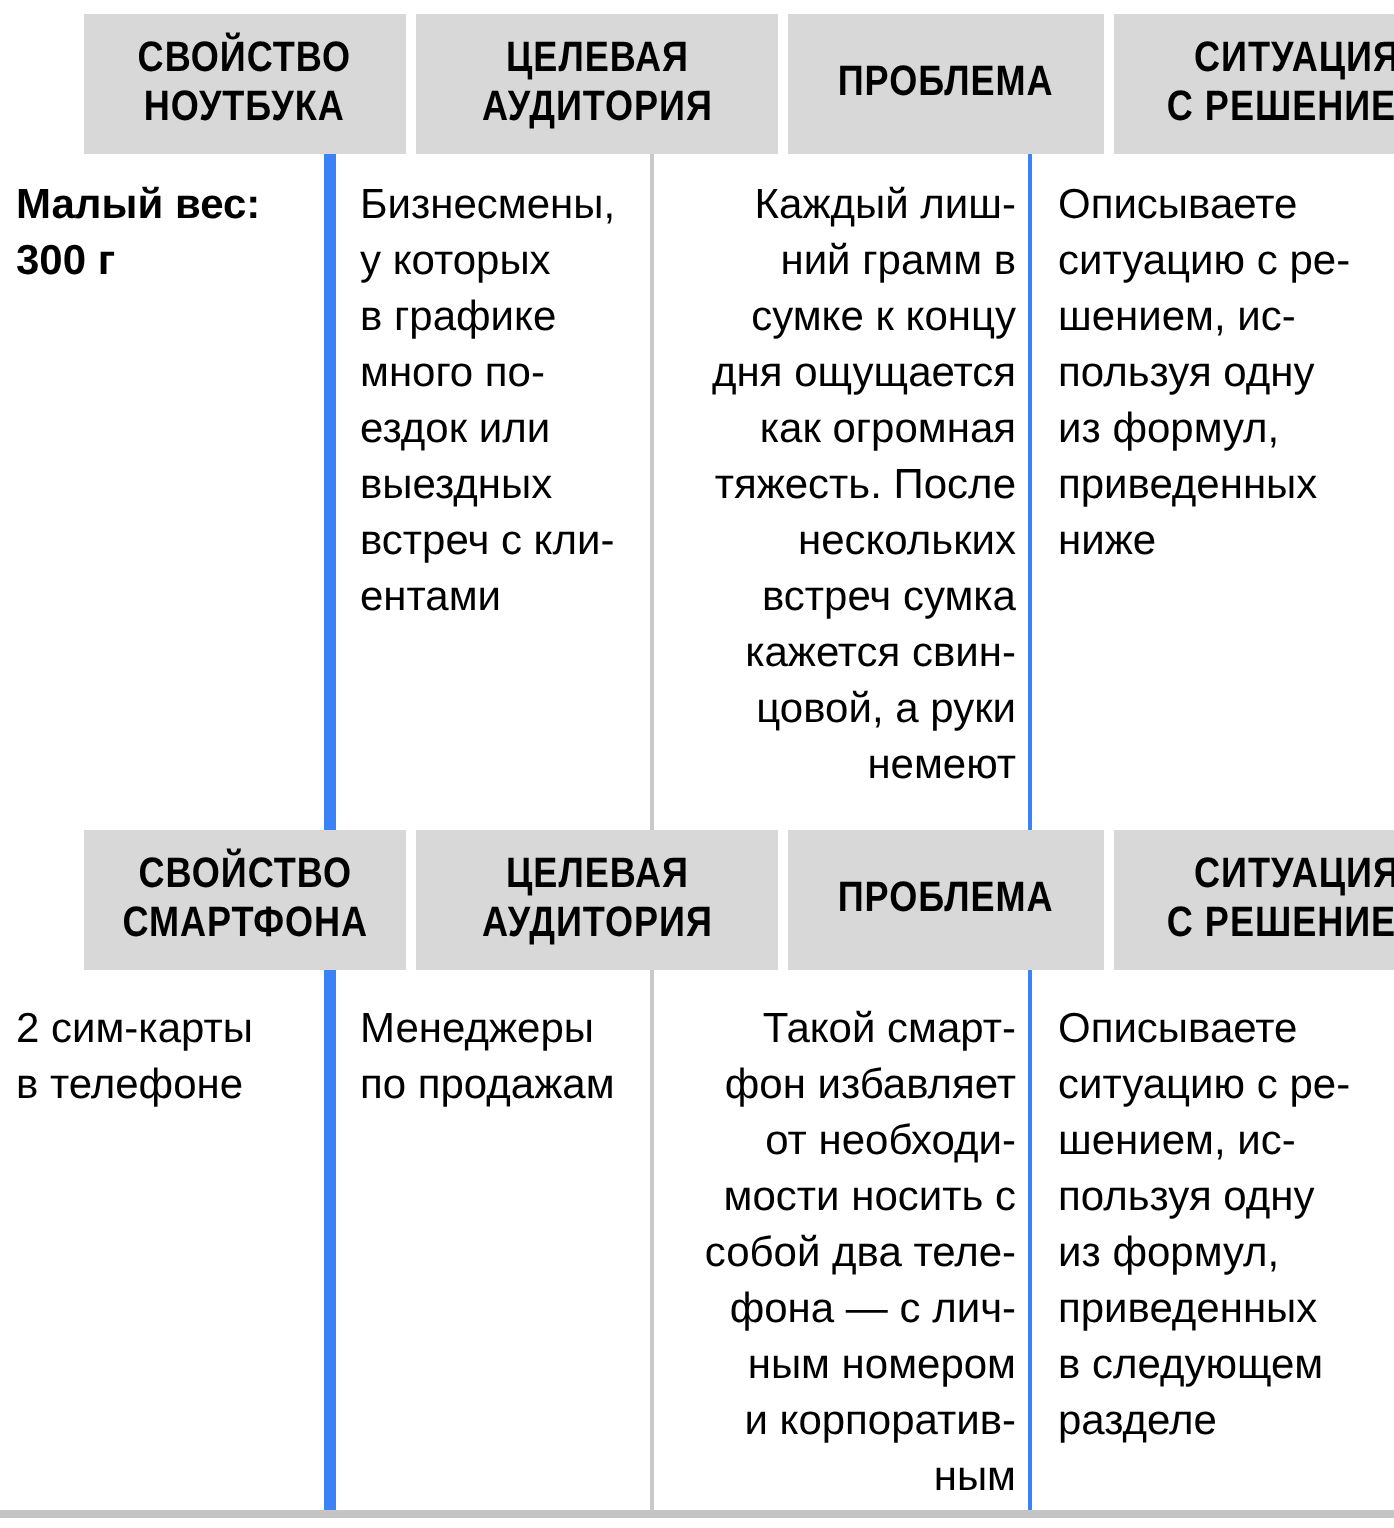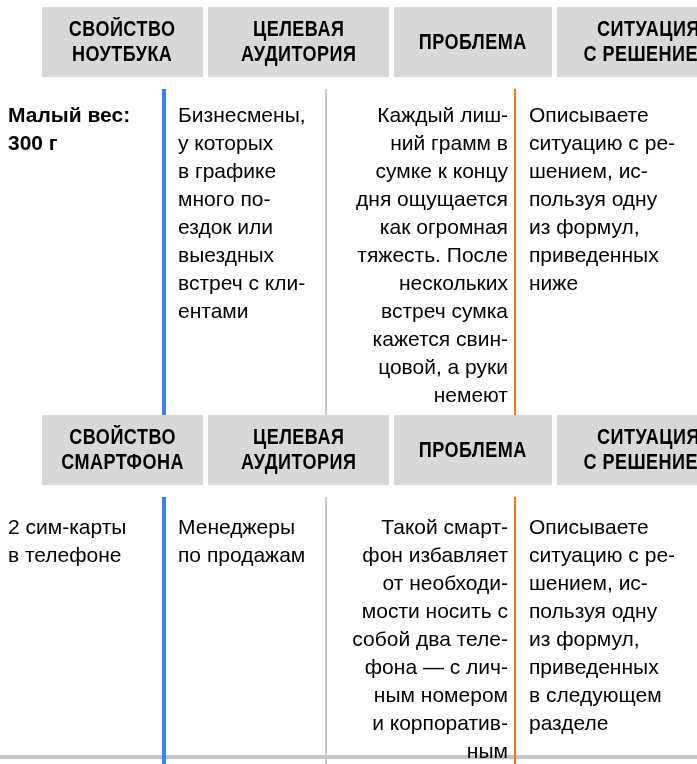--- a/index.html
+++ b/index.html
@@ -47,27 +47,26 @@
     display: grid;
   }
   .body-row-1 { grid-template-columns: 162px 163px 189px 183px; height: 338px; }
   .body-row-2 { grid-template-columns: 162px 163px 189px 183px; height: 270px; }
 
   .body-cell {
     padding-top: 12px;
     font-size: 21px;
     line-height: 28px;
     white-space: pre-line;
-    margin-top: 12px;
   }
   .body-row-2 .body-cell { padding-top: 16px; }
   .body-cell.c1 { padding-left: 8px;  padding-right: 6px; }
-  .body-cell.c2 { padding-left: 12px; padding-right: 6px; border-left: 4px solid #3b82f6; }
+  .body-cell.c2 { padding-left: 12px; padding-right: 6px; border-left: 6px solid #3b82f6; }
   .body-cell.c3 { padding-left: 8px;  padding-right: 6px; border-left: 2px solid #c9c9c9; text-align: right; }
-  .body-cell.c4 { padding-left: 13px; padding-right: 12px; border-left: 2px solid #f97316; }
+  .body-cell.c4 { padding-left: 13px; padding-right: 12px; border-left: 2px solid #3b82f6; }
   .body-cell.bold { font-weight: 700; }
 
   
   .bottom-rule {
     width: 697px;
     height: 4px;
     background: #c4c4c4;
     margin-top: 0;
   }
 </style>

